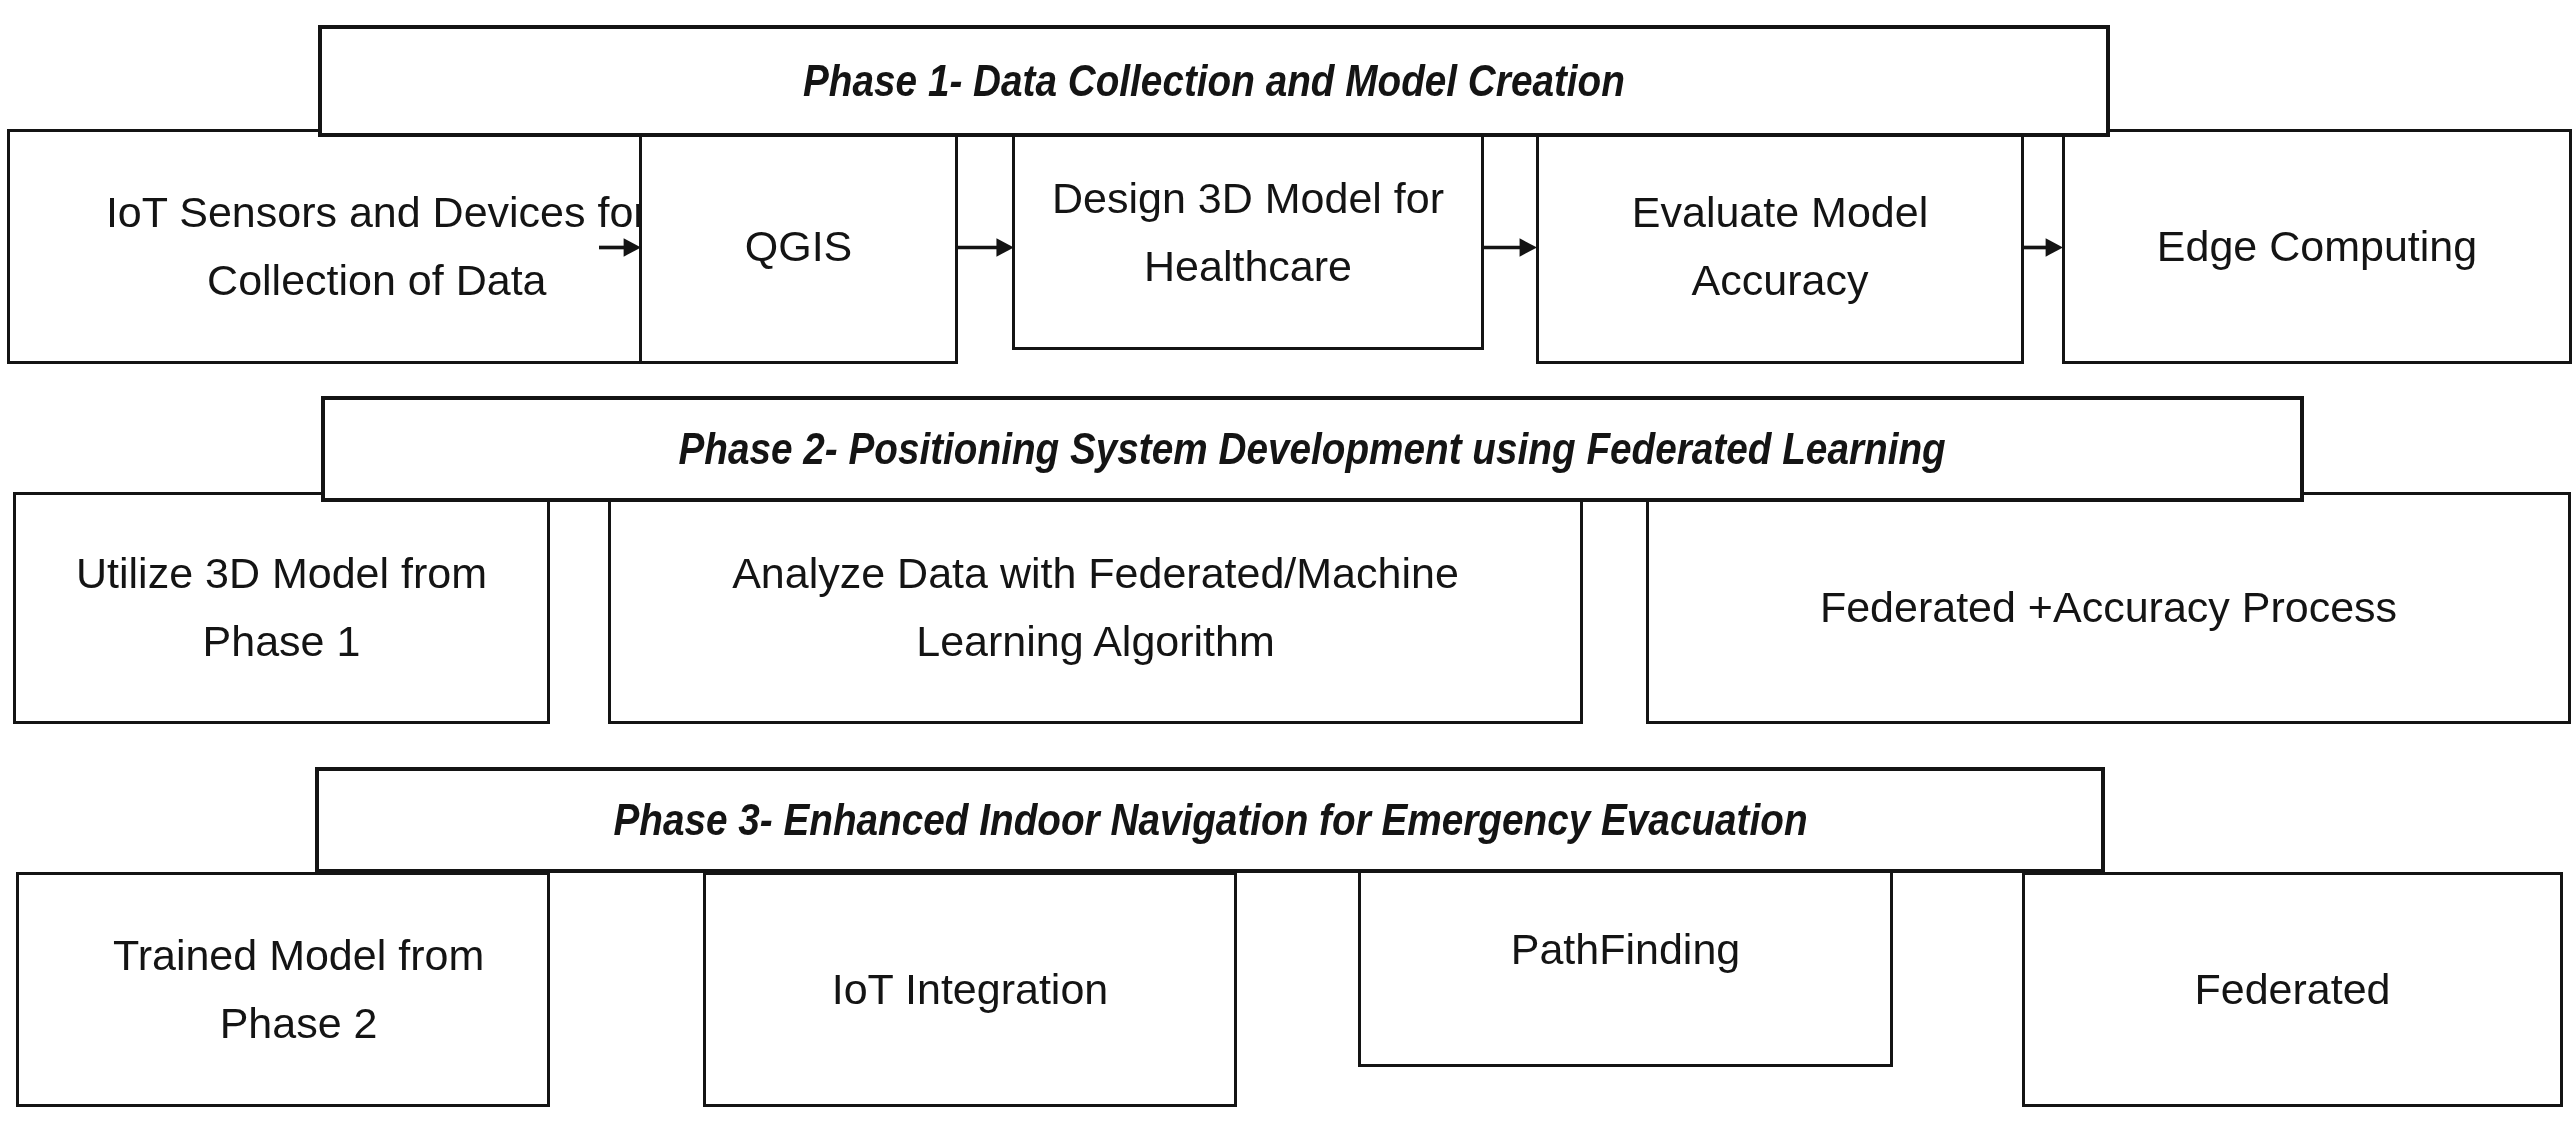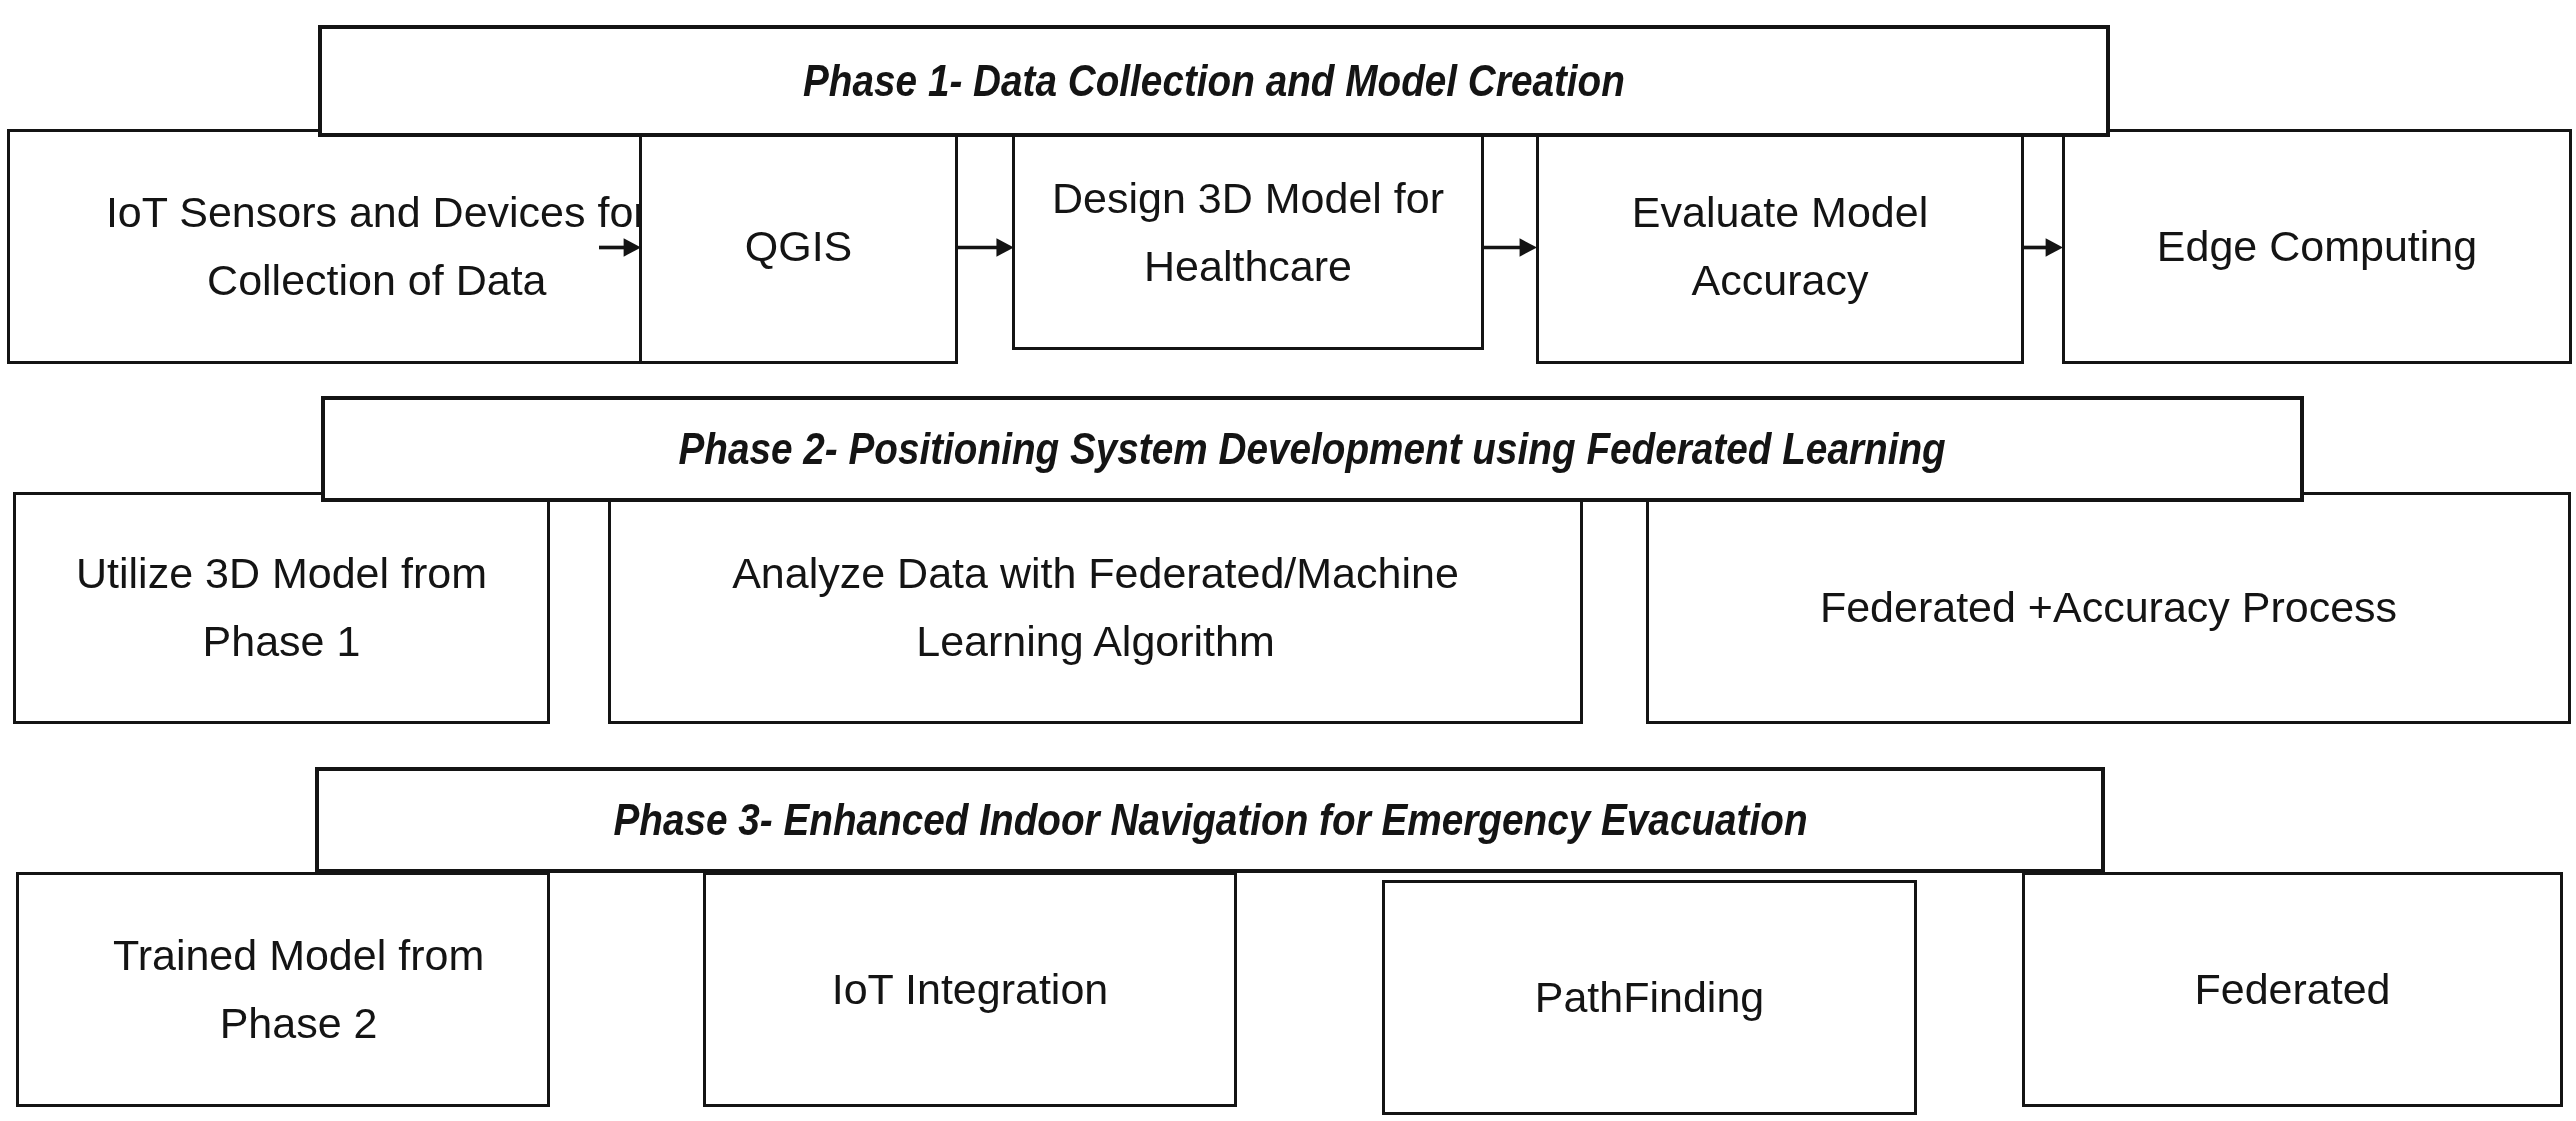--- a/index.html
+++ b/index.html
@@ -129,21 +129,21 @@
   </div>
 
   <div class="box" style="left:15.6px; top:872px; width:534px; height:235px;padding-left:32px;">
     <span class="lbl" style="max-width:458px;">Trained Model from Phase 2</span>
   </div>
 
   <div class="box" style="left:703px; top:872px; width:534px; height:235px;">
     <span class="lbl">IoT Integration</span>
   </div>
 
-  <div class="box" style="left:1358px; top:880px; width:535px; height:235px;margin-left:24px;">
+  <div class="box" style="left:1358px; top:832px; width:535px; height:235px;">
     <span class="lbl">PathFinding</span>
   </div>
 
   <div class="box" style="left:2022px; top:872px; width:541px; height:235px;">
     <span class="lbl">Federated</span>
   </div>
 
 </div>
 
 

